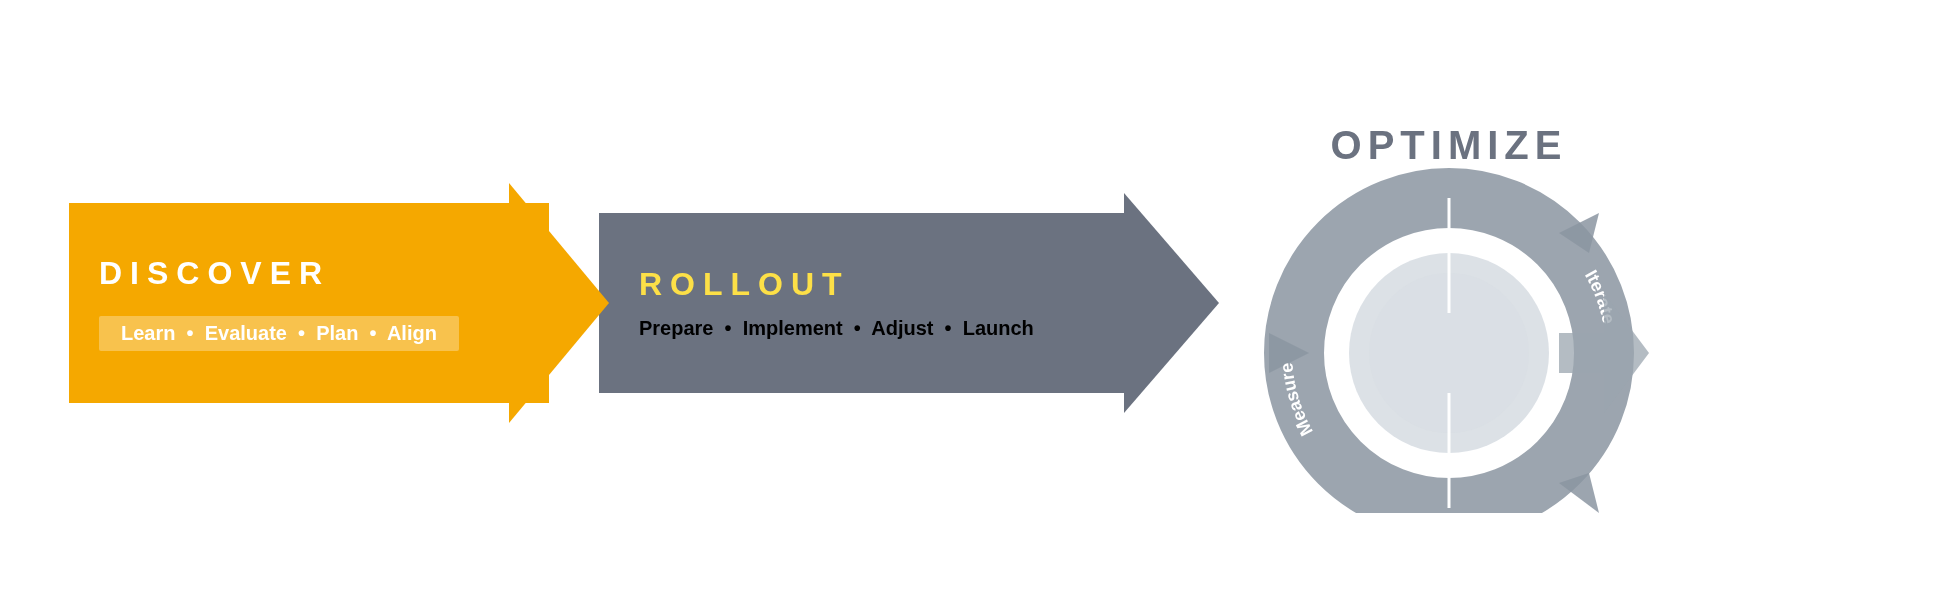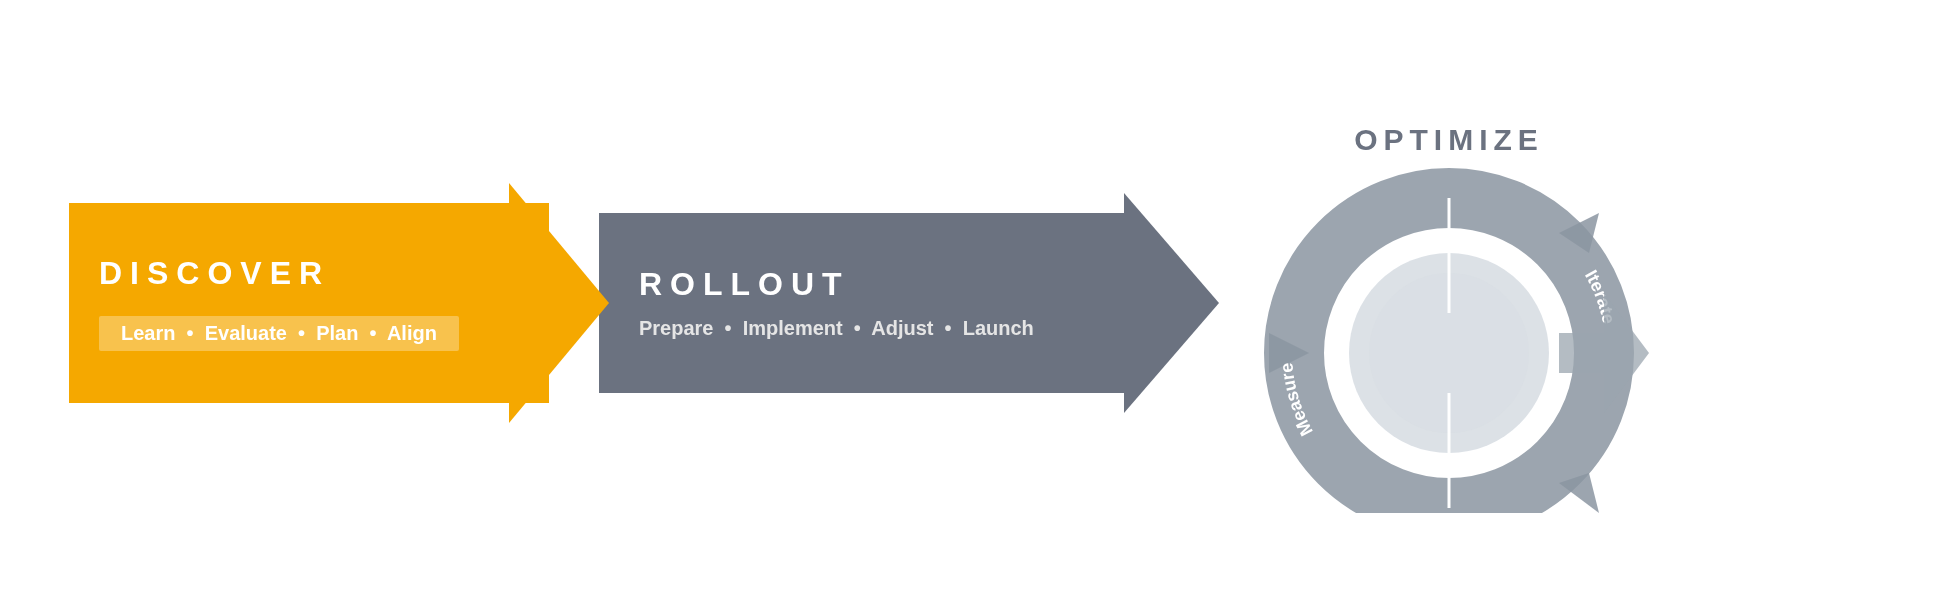--- a/index.html
+++ b/index.html
@@ -112,50 +112,50 @@
       transform: translateY(-50%);
       width: 0;
       height: 0;
       border-top: 110px solid transparent;
       border-bottom: 110px solid transparent;
       border-left: 95px solid #6B7280;
       z-index: 2;
     }
 
     .rollout-title {
-      color: #ffffff;
+      color: #fde047;
       font-size: 32px;
       font-weight: bold;
       letter-spacing: 8px;
       text-transform: uppercase;
       margin-bottom: 14px;
     }
 
     .rollout-subtitle span {
-      color: #e5e5e5;
+      color: #000000;
       font-size: 20px;
       font-weight: 600;
     }
 
     
     .optimize-section {
       position: relative;
       width: 420px;
       height: 420px;
       flex-shrink: 0;
       margin-left: 20px;
     }
 
     .optimize-title {
       position: absolute;
       top: 30px;
       left: 50%;
       transform: translateX(-50%);
       color: #6B7280;
-      font-size: 30px;
+      font-size: 40px;
       font-weight: bold;
       letter-spacing: 6px;
       text-transform: uppercase;
       white-space: nowrap;
       z-index: 10;
     }
 
     
     .optimize-svg {
       position: absolute;

